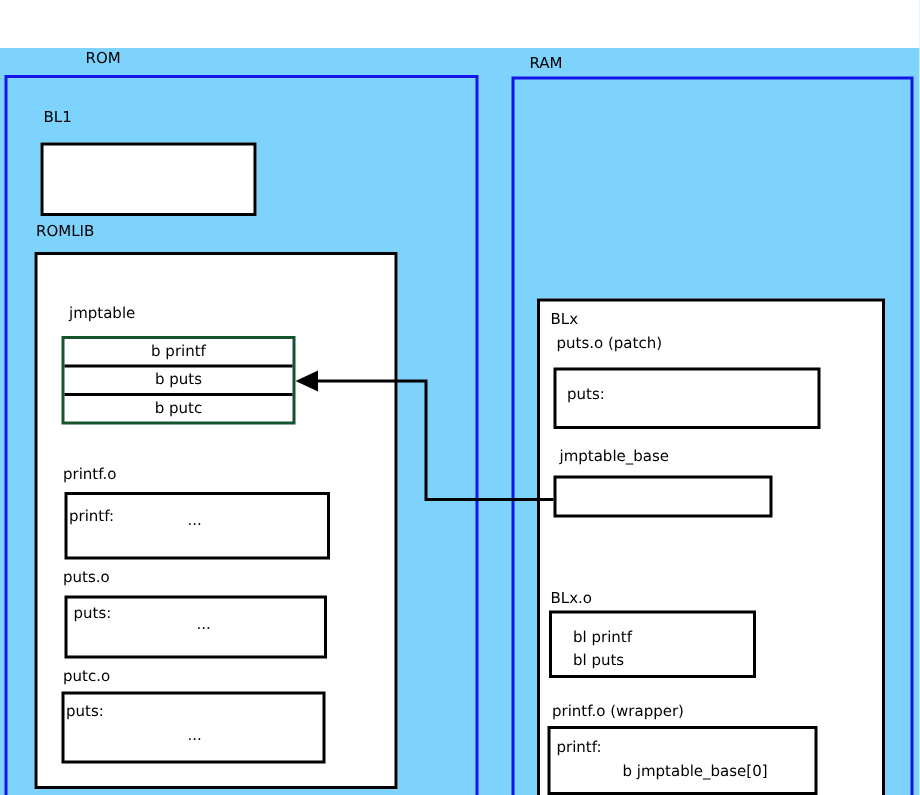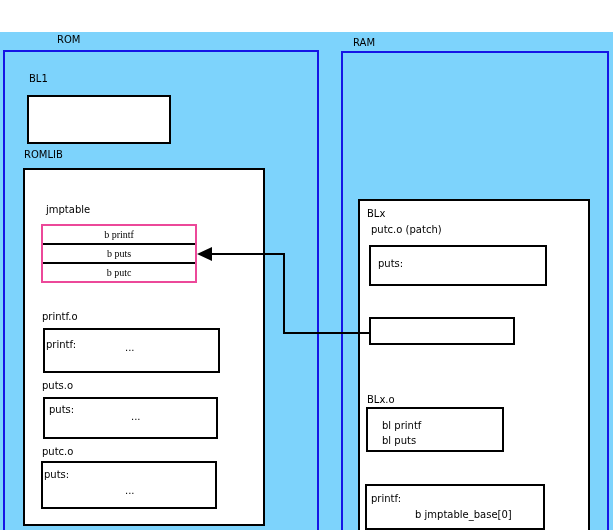--- a/index.html
+++ b/index.html
@@ -5,21 +5,21 @@
   html,body{margin:0;padding:0;background:#ffffff;}
   .canvas{
     position:relative;width:613px;height:530px;background:#7dd3fc;
     font-family:"DejaVu Sans",sans-serif;font-size:10px;color:#000;
     overflow:hidden;
     margin-top:32px;
   }
   .lbl{position:absolute;white-space:nowrap;line-height:14px;}
   .frame{position:absolute;border:2px solid #1515e6;background:transparent;text-align:center;}
   .box{position:absolute;border:2px solid #000;background:#fff;}
-  .jmptable{position:absolute;border:2px solid #ec4899;background:#fff;font-family:Liberation Serif, serif;}
+  .jmptable{position:absolute;border:2px solid #14532d;background:#fff;}
   .jrow{height:17px;display:flex;align-items:center;justify-content:center;}
   .jrow + .jrow{border-top:2px solid #000;}
   .sym{position:absolute;white-space:nowrap;}
   .codeline{position:absolute;white-space:nowrap;}
   svg.arrowlayer{position:absolute;left:0;top:0;pointer-events:none;}
 </style>
 </head>
 <body>
 
 <div class="canvas">
@@ -64,33 +64,35 @@
   </div>
 
   <span class="lbl" style="left:353px;top:4px">RAM</span>
 
   <div class="frame" style="left:341px;top:19px;width:264px;height:498px">
 
     <div class="box" style="left:15px;top:146px;width:228px;height:337px">
 
       <span class="lbl" style="left:7px;top:6px">BLx</span>
 
-      <span class="lbl" style="left:11px;top:22px">putc.o (patch)</span>
+      <span class="lbl" style="left:11px;top:22px">puts.o (patch)</span>
       <div class="box" style="left:9px;top:44px;width:174px;height:37px">
         <span class="sym" style="left:7px;top:11px">puts:</span>
       </div>
 
+      <span class="lbl" style="left:13px;top:97px">jmptable_base</span>
       <div class="box" style="left:9px;top:116px;width:142px;height:24px"></div>
 
       <span class="lbl" style="left:7px;top:192px">BLx.o</span>
       <div class="box" style="left:6px;top:206px;width:134px;height:41px">
         <span class="codeline" style="left:14px;top:11px">bl printf</span>
         <span class="codeline" style="left:14px;top:26px">bl puts</span>
       </div>
 
+      <span class="lbl" style="left:8px;top:267px">printf.o (wrapper)</span>
       <div class="box" style="left:5px;top:283px;width:176px;height:42px">
         <span class="sym" style="left:4px;top:7px">printf:</span>
         <span class="codeline" style="left:48px;top:23px">b jmptable_base[0]</span>
       </div>
     </div>
   </div>
 
   <svg class="arrowlayer" width="613" height="530" viewBox="0 0 613 530">
     <polyline points="369,301 284,301 284,222 210,222" fill="none" stroke="#000000" stroke-width="2"></polyline>
     <polygon points="197,222 212,215 212,229" fill="#000000"></polygon>

